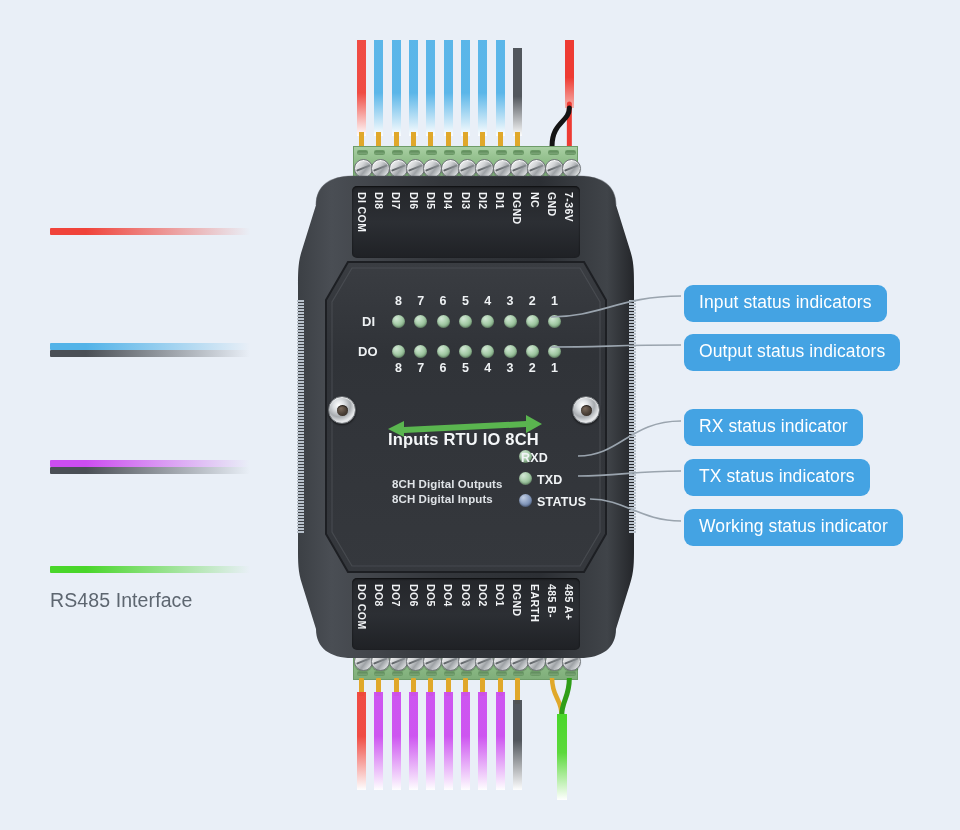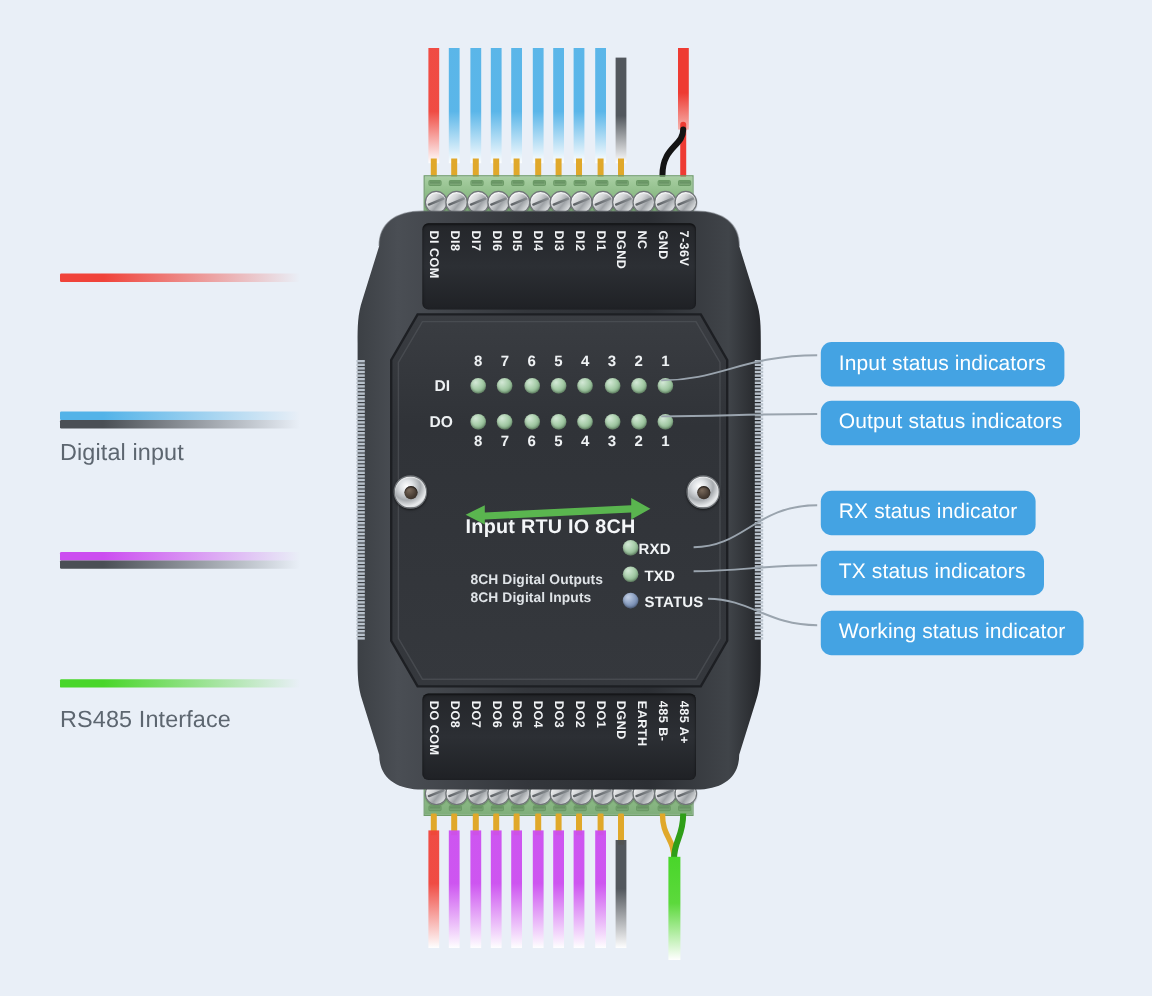--- a/index.html
+++ b/index.html
@@ -134,21 +134,20 @@
       <div class="legend-item" style="top: 228px;">
         <div class="legend-swatches">
           <div class="legend-bar" style="top: 0px; background: linear-gradient(90deg, rgb(240, 67, 58) 0%, rgb(240, 67, 58) 18%, rgba(233, 239, 247, 0) 100%);"></div>
         </div>
       </div>
       <div class="legend-item" style="top: 343px;">
         <div class="legend-swatches">
           <div class="legend-bar" style="top: 0px; background: linear-gradient(90deg, rgb(83, 179, 232) 0%, rgb(83, 179, 232) 18%, rgba(233, 239, 247, 0) 100%);"></div>
           <div class="legend-bar" style="top: 7px; background: linear-gradient(90deg, rgb(74, 79, 85) 0%, rgb(74, 79, 85) 18%, rgba(233, 239, 247, 0) 100%);"></div>
         </div>
-        <div class="legend-label">Digital input</div>
       </div>
       <div class="legend-item" style="top: 460px;">
         <div class="legend-swatches">
           <div class="legend-bar" style="top: 0px; background: linear-gradient(90deg, rgb(204, 77, 240) 0%, rgb(204, 77, 240) 18%, rgba(233, 239, 247, 0) 100%);"></div>
           <div class="legend-bar" style="top: 7px; background: linear-gradient(90deg, rgb(74, 79, 85) 0%, rgb(74, 79, 85) 18%, rgba(233, 239, 247, 0) 100%);"></div>
         </div>
       </div>
       <div class="legend-item" style="top: 566px;">
         <div class="legend-swatches">
           <div class="legend-bar" style="top: 0px; background: linear-gradient(90deg, rgb(73, 214, 42) 0%, rgb(73, 214, 42) 18%, rgba(233, 239, 247, 0) 100%);"></div>
@@ -498,25 +497,25 @@
       <div class="io-num" style="left: 480.7px; top: 361px;">4</div>
       <div class="led led-green" style="left: 503.5px; top: 345px;"></div>
       <div class="io-num" style="left: 503px; top: 361px;">3</div>
       <div class="led led-green" style="left: 525.8px; top: 345px;"></div>
       <div class="io-num" style="left: 525.3px; top: 361px;">2</div>
       <div class="led led-green" style="left: 548.1px; top: 345px;"></div>
       <div class="io-num" style="left: 547.6px; top: 361px;">1</div>
       <svg class="overlay">
         <path d="M 388 429 L 404 421 L 404 427 L 526 421 L 526 415 L 542 424 L 526 433 L 526 427 L 404 433 L 404 437 Z" fill="#5ab54f"></path>
       </svg>
-      <div class="model-title" style="left: 388px; top: 430px;">Input RTU IO 8CH</div>
+      <div class="model-title" style="left: 388px; top: 430px;">Inputs RTU IO 8CH</div>
       <div class="spec-line" style="left: 392px; top: 478px;">8CH Digital Outputs</div>
       <div class="spec-line" style="left: 392px; top: 493px;">8CH Digital Inputs</div>
       <div class="led led-green" style="left: 519px; top: 450px;"></div>
-      <div class="ind-label" style="left: 532px; top: 450.5px;">RXD</div>
+      <div class="ind-label" style="left: 521px; top: 450.5px;">RXD</div>
       <div class="led led-green" style="left: 519px; top: 472px;"></div>
       <div class="ind-label" style="left: 537px; top: 472.5px;">TXD</div>
       <div class="led led-blue" style="left: 519px; top: 494px;"></div>
       <div class="ind-label" style="left: 537px; top: 494.5px;">STATUS</div>
     </div>
 
   <div id="wires-bottom">
       <div class="pin-b" style="left: 359.154px; top: 678px; height: 18px;"></div>
       <div class="wire" style="left: 357.154px; top: 692px; height: 98px; background: linear-gradient(rgb(240, 67, 58) 0%, rgb(240, 67, 58) 45%, rgb(255, 255, 255) 100%); opacity: 0.95;"></div>
       <div class="pin-b" style="left: 376.462px; top: 678px; height: 18px;"></div>

